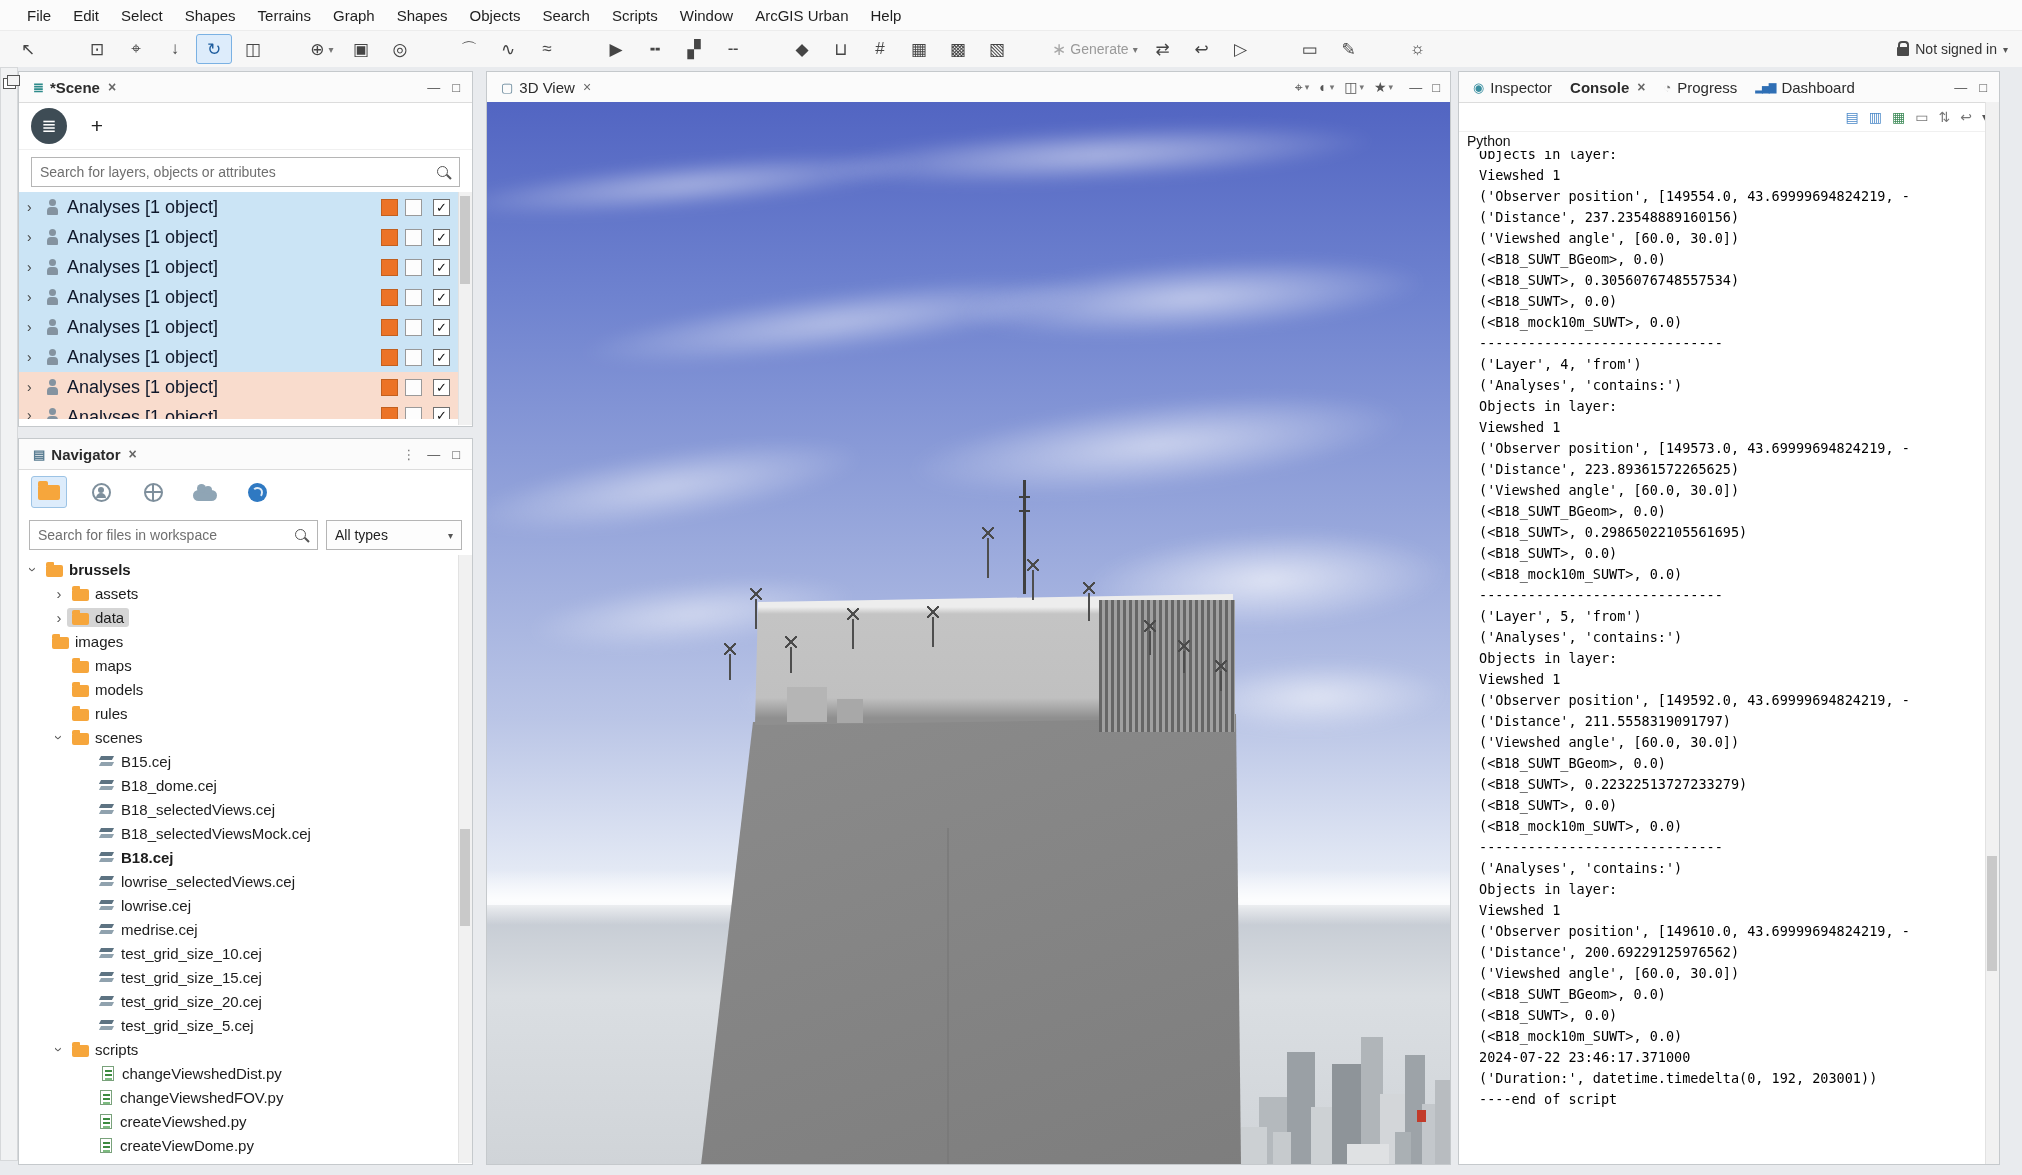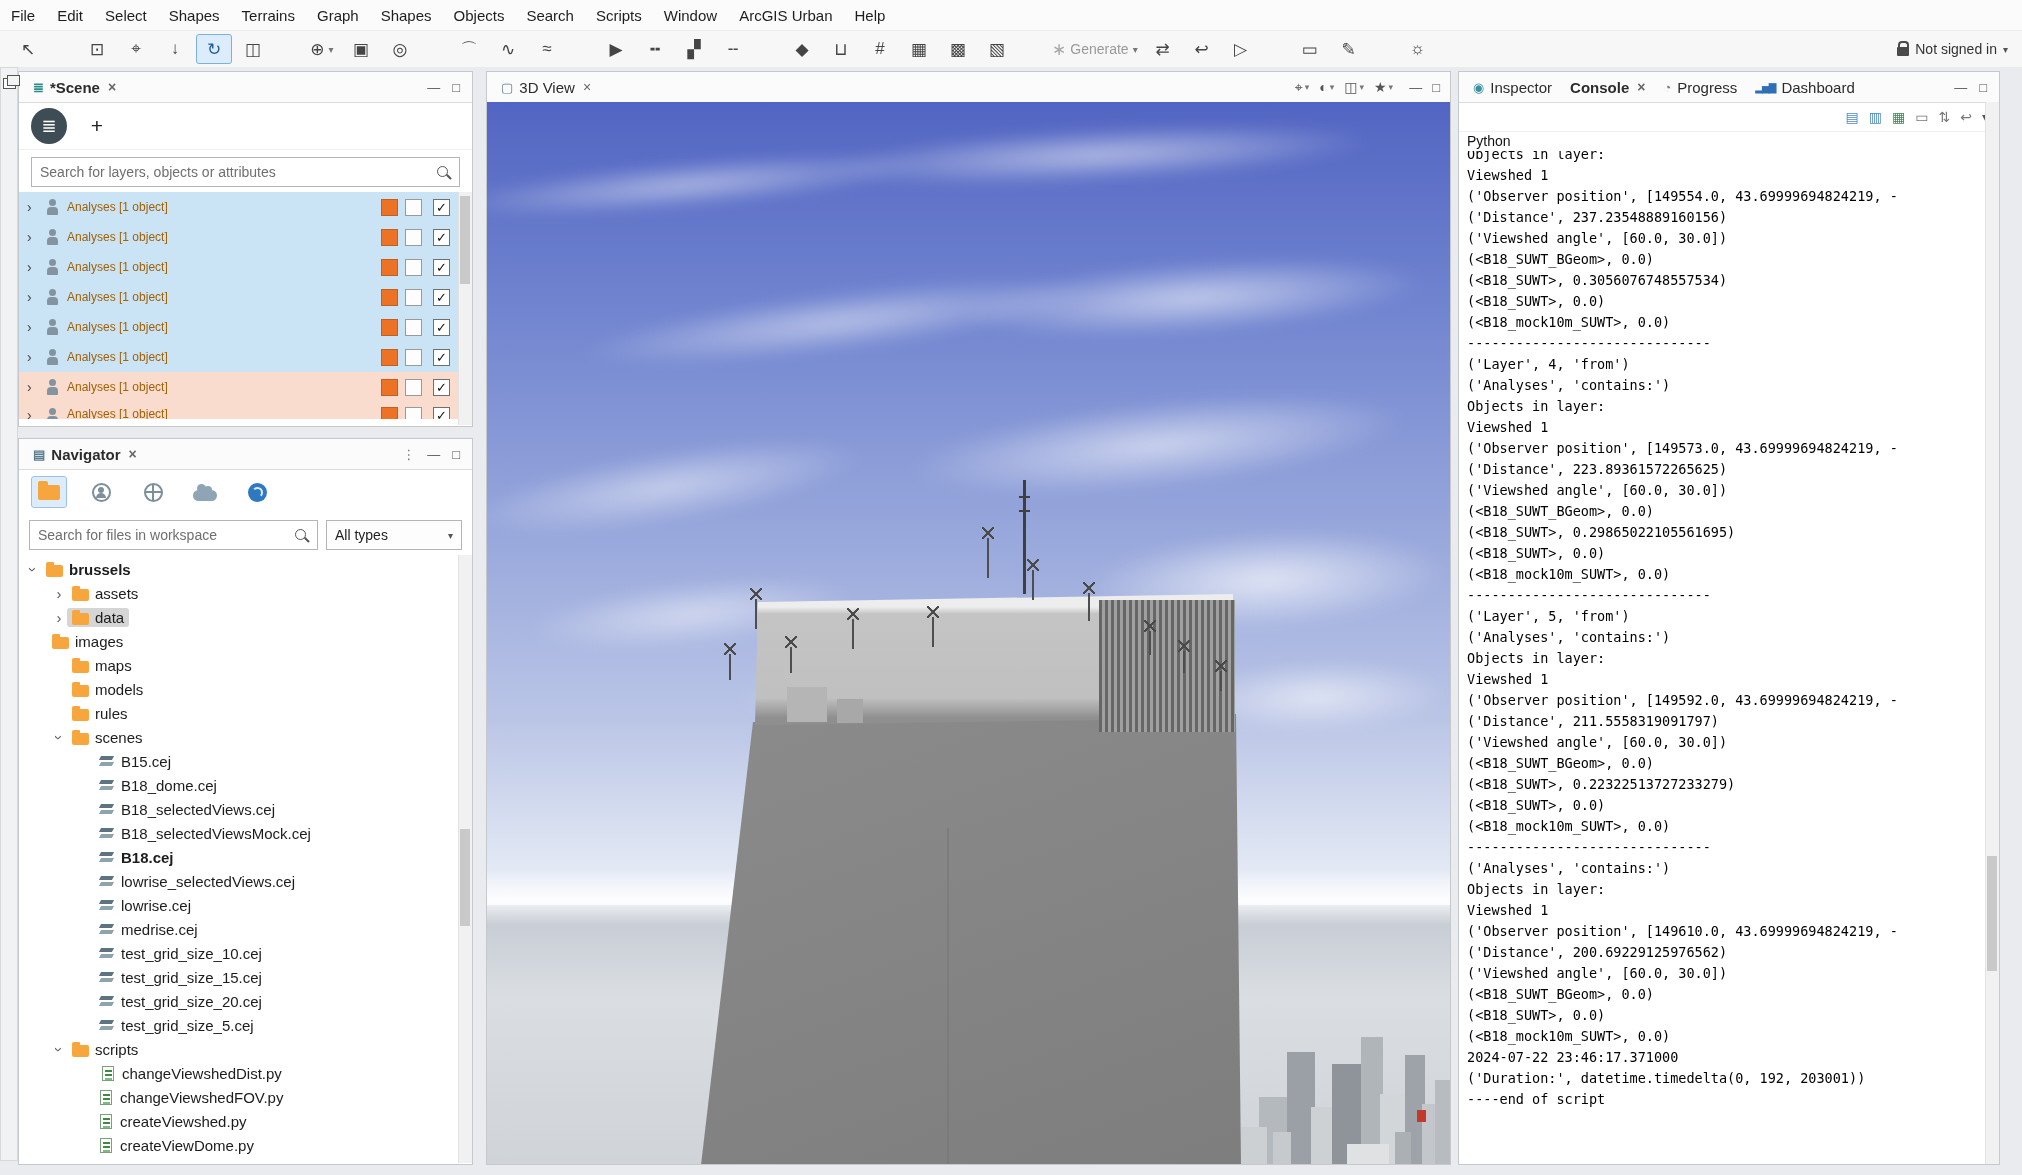--- a/index.html
+++ b/index.html
@@ -2,21 +2,21 @@
 <html><head>
 <meta charset="utf-8">
 <style>
   html,body{margin:0;padding:0;}
   body{
     width:2022px;height:1175px;overflow:hidden;position:relative;
     font-family:"Liberation Sans",sans-serif;background:#ffffff;color:#222;
     -webkit-font-smoothing:antialiased;
   }
   
-  .menubar{height:30px;display:flex;align-items:center;background:#fbfbfb;padding:0 0;font-size:15px;border-bottom:1px solid #ececec;}
+  .menubar{height:30px;display:flex;align-items:center;background:#fbfbfb;padding:0 16px;font-size:15px;border-bottom:1px solid #ececec;}
   .menu-item{padding:4px 11px;color:#1e1e1e;cursor:default;}
   
   .toolbar{height:36px;display:flex;align-items:center;background:#f7f7f7;border-bottom:1px solid #dddddd;padding:0 10px;gap:3px;}
   .tb-icon{height:28px;min-width:28px;display:flex;align-items:center;justify-content:center;border-radius:3px;color:#454545;font-size:17px;gap:4px;padding:0 3px;border:1px solid transparent;}
   .tb-icon.sep{margin-left:30px;}
   .tb-icon.active{background:#ddecfb;border:1px solid #7ab1e3;color:#1e5d9e;}
   .tb-icon.disabled{color:#a8a8a8;}
   .tb-icon .lbl{font-size:14px;color:#9a9a9a;}
   .tb-icon .caret{font-size:10px;color:#777;}
   .tb-spacer{flex:1;}
@@ -54,21 +54,21 @@
   .mag::after{content:"";position:absolute;width:6px;height:1.6px;background:#555;transform:rotate(45deg);right:-5px;bottom:-2px;}
   .layer-list{position:absolute;top:120px;left:0;right:0;bottom:1px;overflow:hidden;}
   .layer-row{display:flex;align-items:center;height:30px;padding:0 22px 0 8px;gap:7px;box-sizing:border-box;}
   .layer-row.tone-blue{background:#cbe4f5;}
   .layer-row.tone-pink{background:#f9dccd;}
   .layer-row.partial{height:17px;overflow:hidden;align-items:flex-start;padding-top:5px;}
   .chev{color:#444;width:11px;font-size:14px;}
   .an-icon{width:15px;height:18px;position:relative;}
   .an-icon::before{content:"";position:absolute;left:4px;top:1px;width:7px;height:7px;border-radius:50%;background:#8493a0;}
   .an-icon::after{content:"";position:absolute;left:2px;top:9px;width:11px;height:8px;border-radius:4px 4px 1px 1px;background:#8493a0;}
-  .layer-label{flex:1;font-size:12px;color:#a16207;white-space:nowrap;overflow:hidden;}
+  .layer-label{flex:1;font-size:18px;color:#0f172a;white-space:nowrap;overflow:hidden;}
   .sw{width:17px;height:17px;box-sizing:border-box;border:1px solid #9a9a9a;}
   .sw.orange{background:#ec7326;border-color:#c2601f;}
   .sw.white{background:#fdfdfd;}
   .cb{width:17px;height:17px;box-sizing:border-box;background:#fff;border:1px solid #6f6f6f;display:flex;align-items:center;justify-content:center;font-size:13px;color:#111;margin-left:4px;}
   .cb::after{content:"✓";}
   .vtrack{position:absolute;right:0;top:0;bottom:0;width:13px;background:#f1f1f1;border-left:1px solid #e2e2e2;}
   .vthumb{position:absolute;left:1px;width:10px;background:#c9c9c9;}
   
   .nav-tools{height:44px;display:flex;align-items:center;gap:16px;padding:0 12px;}
   .nav-tool{display:flex;align-items:center;justify-content:center;width:34px;height:30px;border-radius:3px;border:1px solid transparent;}
@@ -133,21 +133,21 @@
   .antenna::before{content:"";position:absolute;top:-11px;left:-5px;width:12px;height:12px;
     background:linear-gradient(45deg,transparent 43%,#4a4a4a 43%,#4a4a4a 57%,transparent 57%),
                linear-gradient(135deg,transparent 43%,#4a4a4a 43%,#4a4a4a 57%,transparent 57%);}
   .antenna.mast{width:3px;background:#3f3f3f;}
   .antenna.mast::before{display:none;}
   .antenna.mast::after{content:"";position:absolute;top:16px;left:-4px;width:11px;height:2px;background:#3f3f3f;box-shadow:0 14px 0 #3f3f3f;}
   
   .console-tools{height:28px;display:flex;align-items:center;justify-content:flex-end;gap:10px;padding:0 10px;border-bottom:1px solid #f0f0f0;}
   .c-ico{font-size:14px;display:flex;align-items:center;}
   .py-label{font-size:14px;color:#111;padding:1px 8px;}
-  .console-body{position:absolute;top:79px;left:0;right:14px;bottom:1px;overflow:hidden;padding-left:8px;}
+  .console-body{position:absolute;top:79px;left:0;right:14px;bottom:1px;overflow:hidden;padding-left:20px;}
   .console-inner{margin-top:-7px;}
   .cline{white-space:pre;font-family:"DejaVu Sans Mono",monospace;font-size:13.5px;line-height:21px;color:#000;}
   [data-name="tab-dashboard"] .tab-icon{color:#2f6fb5;font-size:10px;letter-spacing:-1px;}
   [data-name="tab-inspector"] .tab-icon{color:#3a8fa0;}
   [data-name="tab-progress"] .tab-icon{color:#777;}
   
   .restore-icon{width:11px;height:9px;border:1px solid #555;position:relative;background:#fff;margin:10px auto 0;}
   .restore-icon::before{content:"";position:absolute;top:-4px;left:3px;width:11px;height:9px;border:1px solid #555;background:#f3f3f3;}
 </style>
 </head>

